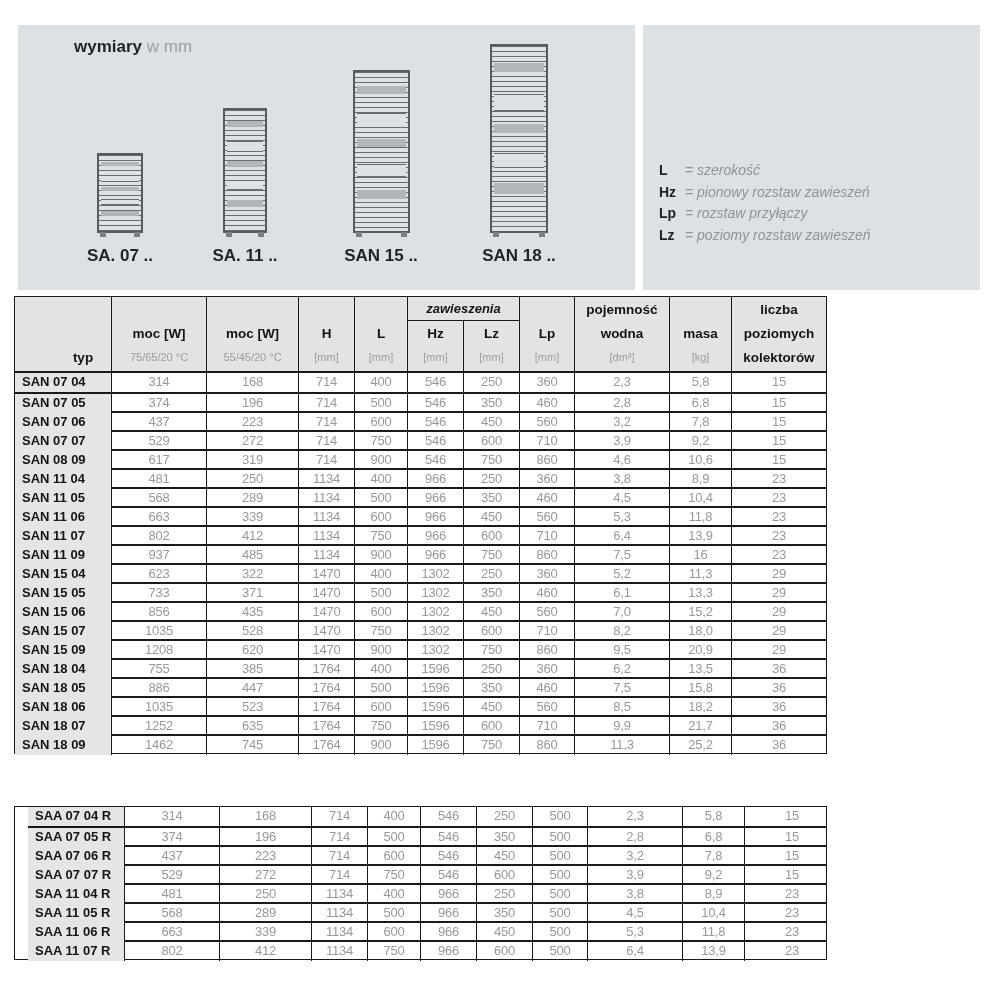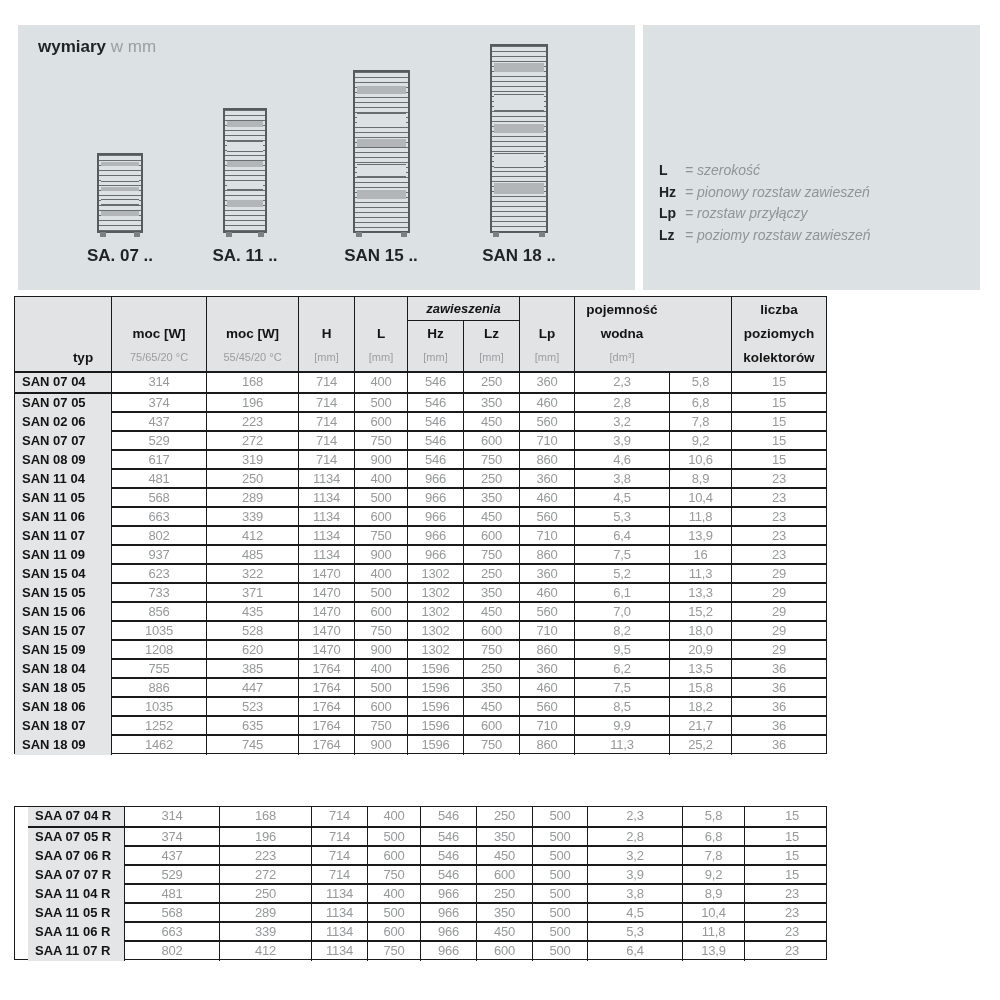--- a/index.html
+++ b/index.html
@@ -6,21 +6,21 @@
   html,body { background:#ffffff; }
   body { font-family:"Liberation Sans", sans-serif; }
   .page { position:relative; width:1000px; height:1000px; background:#fff; overflow:hidden; }
 
   
   .panel { position:absolute; background:#dce1e3; }
   .panel-left  { left:18px;  top:25px; width:617px; height:265px; }
   .panel-right { left:643px; top:25px; width:337px; height:265px; }
 
   .panel-title { position:absolute; left:20px; top:12px; font-size:17px; }
-  .t-bold { font-weight:bold; color:#1f2326; }
+  .t-bold { font-weight:bold; color:#1f2326;margin-left:36px; }
   .t-gray { color:#9aa0a2; font-weight:normal; }
 
   
   .rad { position:absolute;
          background-image:repeating-linear-gradient(180deg,#686d6f 0,#686d6f 1px,rgba(255,255,255,0) 1px,rgba(255,255,255,0) 5px);
          border-left:2px solid #565b5d; border-right:2px solid #565b5d;
          border-top:2px solid #565b5d; border-bottom:2px solid #565b5d; }
   .r1 { left:79px;  top:128px; width:46px; height:80px; }
   .r2 { left:205px; top:83px;  width:44px; height:125px; }
   .r3 { left:335px; top:45px;  width:57px; height:163px; }
@@ -184,20 +184,24 @@
       </div>
       <div class="hc span3 c-lp">
         <div class="hlabel">Lp</div>
         <div class="hunit">[mm]</div>
       </div>
       <div class="hc span3 c-poj">
         <div class="hline1">pojemność</div>
         <div class="hlabel">wodna</div>
         <div class="hunit">[dm³]</div>
       </div>
+      <div class="hc span3 c-masa">
+        <div class="hlabel">masa</div>
+        <div class="hunit">[kg]</div>
+      </div>
       <div class="hc span3 c-licz">
         <div class="hline1">liczba</div>
         <div class="hlabel">poziomych</div>
         <div class="typlabel">kolektorów</div>
       </div>
     </div>
     <div class="tbody">
         <div class="grid11 trow">
           <div class="tcell typ">SAN 07 04</div>
           <div class="tcell">314</div>
@@ -218,21 +222,21 @@
           <div class="tcell">714</div>
           <div class="tcell">500</div>
           <div class="tcell">546</div>
           <div class="tcell">350</div>
           <div class="tcell">460</div>
           <div class="tcell">2,8</div>
           <div class="tcell">6,8</div>
           <div class="tcell">15</div>
         </div>
         <div class="grid11 trow">
-          <div class="tcell typ">SAN 02 06</div>
+          <div class="tcell typ">SAN 07 06</div>
           <div class="tcell">437</div>
           <div class="tcell">223</div>
           <div class="tcell">714</div>
           <div class="tcell">600</div>
           <div class="tcell">546</div>
           <div class="tcell">450</div>
           <div class="tcell">560</div>
           <div class="tcell">3,2</div>
           <div class="tcell">7,8</div>
           <div class="tcell">15</div>

